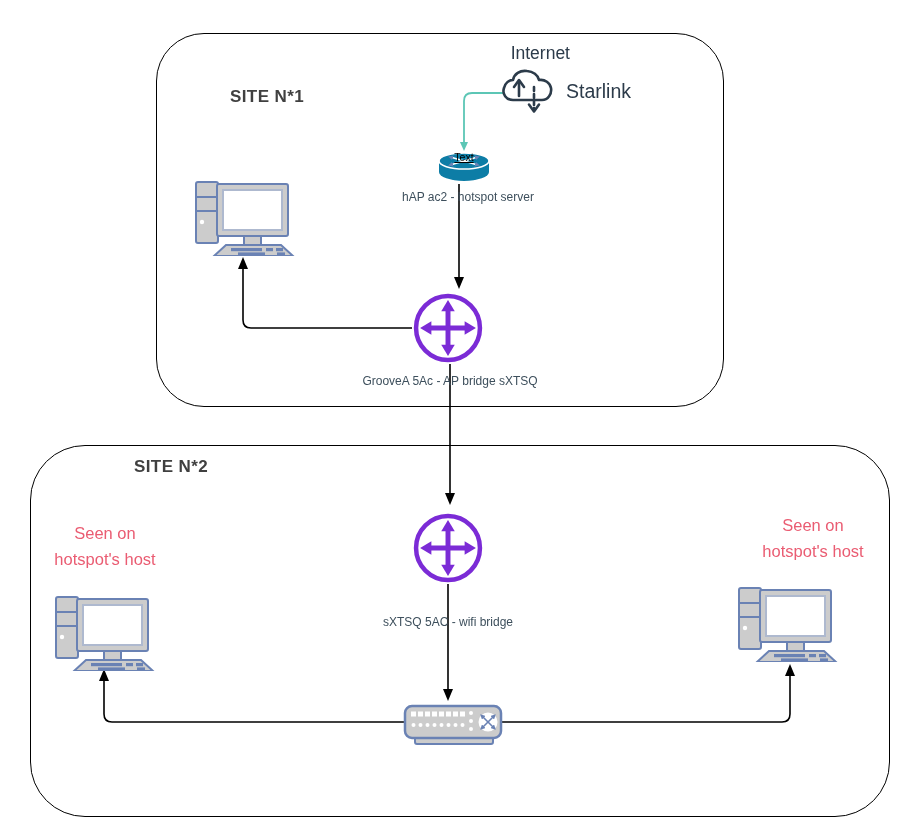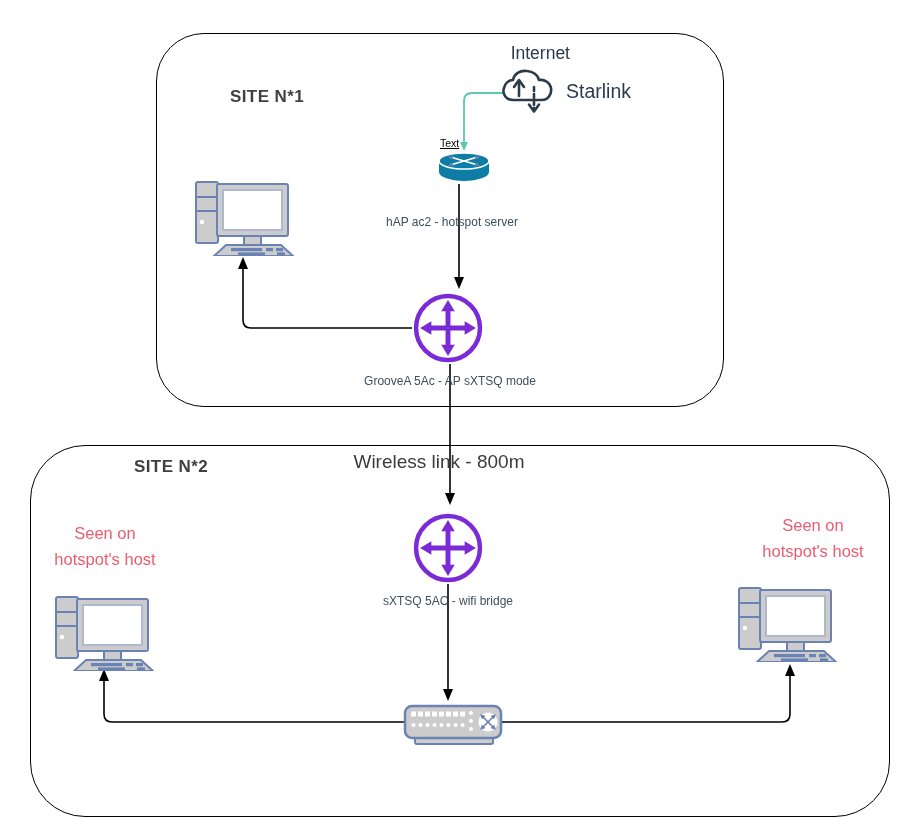--- a/index.html
+++ b/index.html
@@ -12,21 +12,21 @@
   .site-2{left:30px;top:445px;width:858px;height:370px;border-radius:55px;}
   .wires{position:absolute;left:0;top:0;pointer-events:none;}
   .abs{position:absolute;}
   .site-title{position:absolute;font-weight:700;font-size:17px;color:var(--title);letter-spacing:.4px;}
   .dev-label{position:absolute;font-size:12px;color:var(--label);text-align:center;}
   .navy-text{color:var(--navy);text-align:center;}
   .internet-label{position:absolute;left:470px;top:43px;width:100px;text-align:right;font-size:17.5px;}
   .starlink-label{position:absolute;left:566px;top:80px;font-size:19.5px;}
   .wireless-label{position:absolute;left:339px;top:451px;width:200px;text-align:center;font-size:19px;color:#3b3b3b;}
   .seen-note{position:absolute;width:102px;text-align:center;font-size:16.5px;line-height:26px;color:var(--pink);}
-  .text-badge{position:absolute;left:440px;top:137px;width:48px;text-align:left;font-size:10.5px;color:#000;text-decoration:underline;}
+  .text-badge{position:absolute;left:440px;top:151px;width:48px;text-align:center;font-size:10.5px;color:#000;text-decoration:underline;}
   
   .dev{fill:var(--device-gray);stroke:var(--device-blue);stroke-width:2;}
   .dev25{fill:var(--device-gray);stroke:var(--device-blue);stroke-width:2.5;}
   .screen{fill:#ffffff;stroke:#aeb9cf;stroke-width:2;}
   .key{fill:var(--device-blue);stroke:none;}
   .wht{fill:#ffffff;stroke:none;}
   .teal-fill{fill:var(--teal-device);stroke:none;}
   .teal-top{fill:var(--teal-device);stroke:#ffffff;stroke-width:1.6;}
   .purple-stroke{fill:#ffffff;stroke:var(--purple);}
   .purple-arrow{stroke:var(--purple);}
@@ -109,37 +109,36 @@
 
   <svg class="abs" style="left:437px;top:151px;" width="54" height="32" viewBox="0 0 54 32">
     <path class="teal-fill" d="M2,10 L2,21 A25,9 0 0 0 52,21 L52,10 Z"></path>
     <ellipse class="teal-top" cx="27" cy="10" rx="25" ry="8"></ellipse>
     <g stroke="#ffffff" stroke-width="1.6">
       <line x1="15" y1="13.5" x2="39" y2="6.5" marker-start="url(#ah-blue)" marker-end="url(#ah-blue)"></line>
       <line x1="15" y1="6.5" x2="39" y2="13.5" marker-start="url(#ah-blue)" marker-end="url(#ah-blue)"></line>
     </g>
   </svg>
   <div class="text-badge">Text</div>
-  <div class="dev-label" style="left:372px;top:190px;width:160px;margin-top:25px;">hAP ac2 - hotspot server</div>
+  <div class="dev-label" style="left:388px;top:190px;width:160px;">hAP ac2 - hotspot server</div>
 
   <svg class="abs" style="left:193px;top:180px;" width="102" height="76">
       <use href="#sym-pc"></use>
     </svg>
 
   <svg class="abs" style="left:412px;top:292px;" width="72" height="72">
       <use href="#sym-bridge"></use>
     </svg>
-  <div class="dev-label" style="left:360px;top:374px;width:180px;">GrooveA 5Ac - AP sXTSQ mode</div>
+  <div class="dev-label" style="left:360px;top:374px;width:180px;">GrooveA 5Ac - AP bridge sXTSQ</div>
 
-  <div class="wireless-label">Wireless link - 800m</div>
 
   <svg class="abs" style="left:412px;top:512px;" width="72" height="72">
       <use href="#sym-bridge"></use>
     </svg>
-  <div class="dev-label" style="left:368px;top:594px;width:160px;">sXTSQ 5AC - wifi bridge</div>
+  <div class="dev-label" style="left:368px;top:615px;width:160px;">sXTSQ 5AC - wifi bridge</div>
 
   <div class="seen-note" style="left:54px;top:520px;">Seen on hotspot's host</div>
   <div class="seen-note" style="left:762px;top:512px;">Seen on hotspot's host</div>
 
   <svg class="abs" style="left:53px;top:595px;" width="102" height="76">
       <use href="#sym-pc"></use>
     </svg>
   <svg class="abs" style="left:736px;top:586px;" width="102" height="76">
       <use href="#sym-pc"></use>
     </svg>

